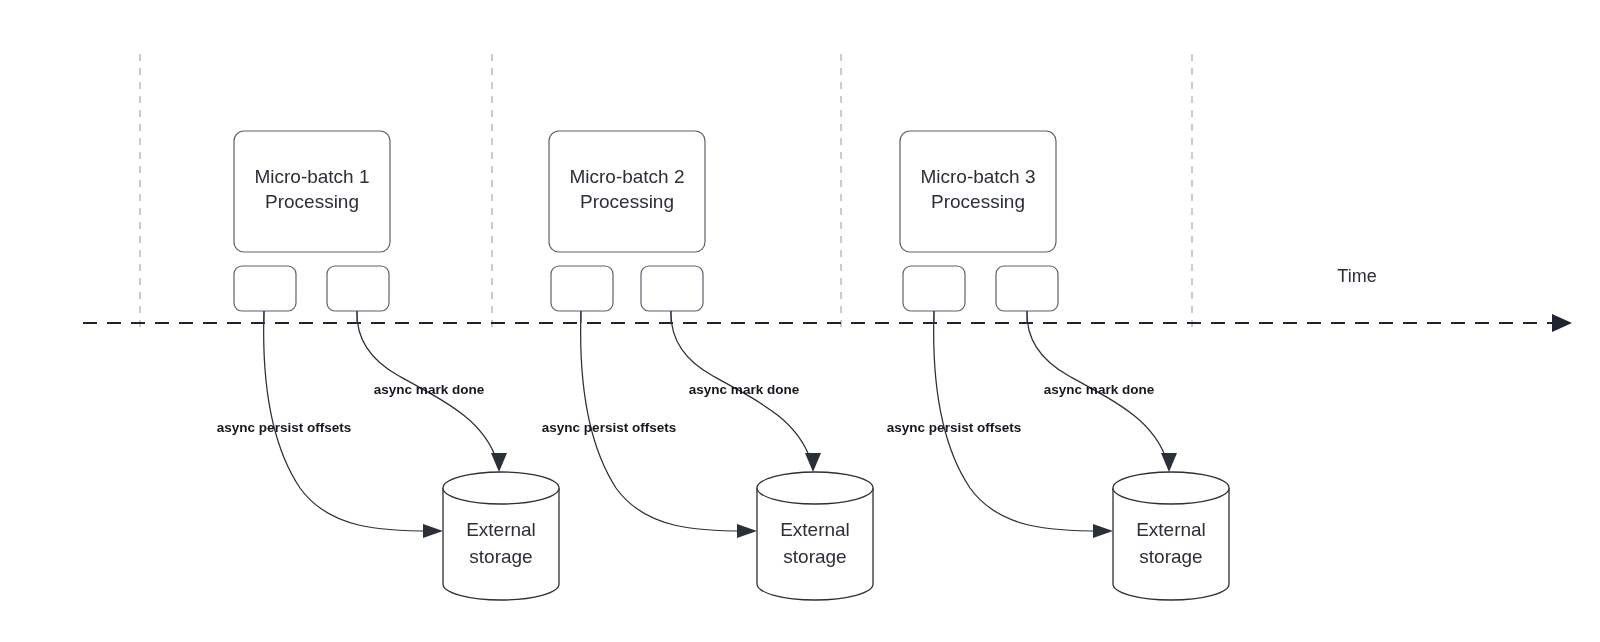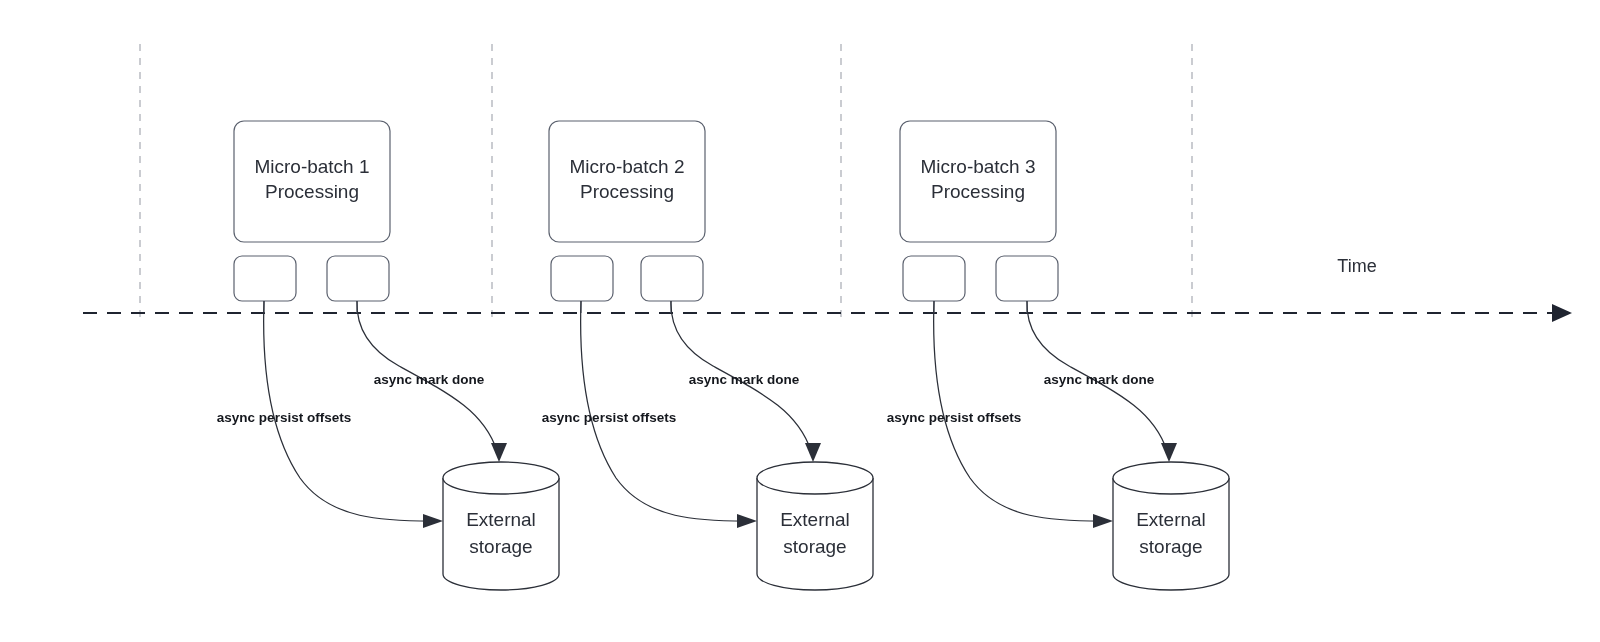--- a/index.html
+++ b/index.html
@@ -12,20 +12,21 @@
     width: 1600px;
     height: 642px;
     overflow: hidden;
     font-family: "Liberation Sans", sans-serif;
     color: #1f2430;
   }
   #diagram-root {
     position: relative;
     width: 1600px;
     height: 556px;
+    margin-top: 10px;
   }
   svg.canvas {
     position: absolute;
     top: 0;
     left: 0;
     width: 1600px;
     height: 642px;
     display: block;
   }
   .box-rect {

